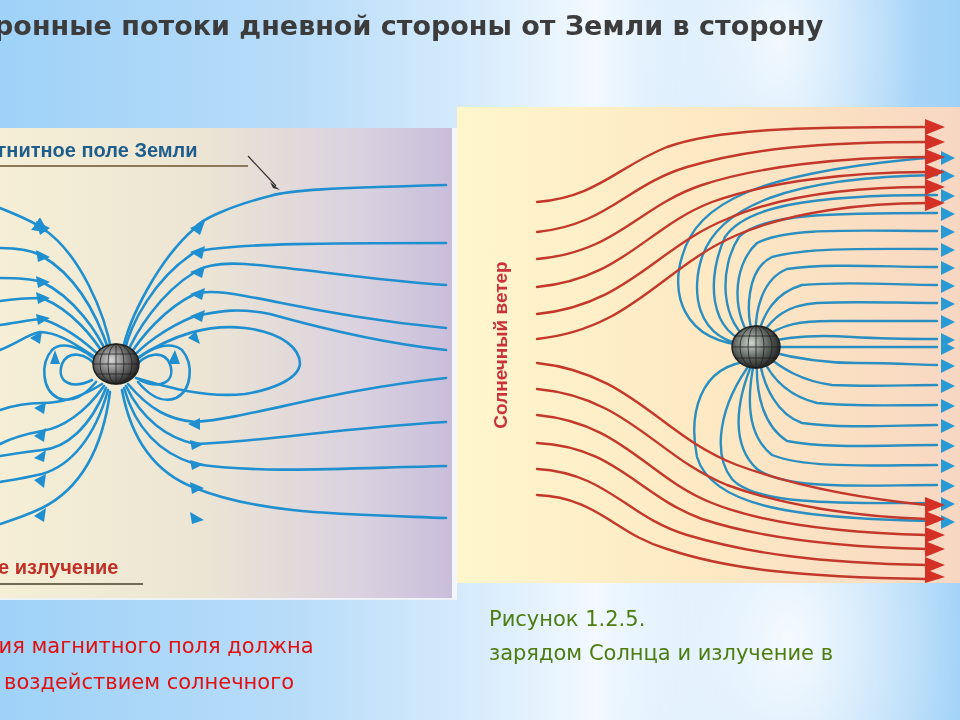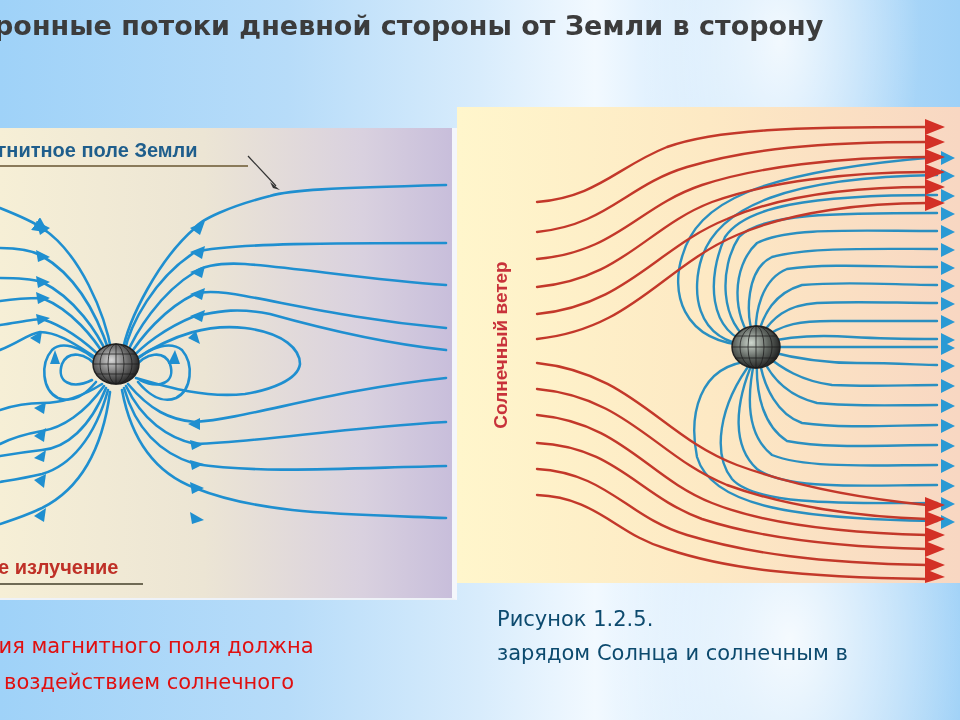--- a/index.html
+++ b/index.html
@@ -50,21 +50,21 @@
     white-space: nowrap;
     font-family: "Liberation Sans", sans-serif; font-weight: bold;
     font-size: 19px; color: #c8323a;
   }
   .caption-left {
     position: absolute; left: -16px; top: 628px; white-space: nowrap;
     font-family: "DejaVu Sans", sans-serif; font-size: 21px; color: #e01010; line-height: 36px;
   }
   .caption-right {
     position: absolute; left: 489px; top: 602px; white-space: nowrap;
-    font-family: "DejaVu Sans", sans-serif; font-size: 21px; color: #0c4a6e; line-height: 34px; margin-left: 8px;
+    font-family: "DejaVu Sans", sans-serif; font-size: 21px; color: #4d7c0f; line-height: 34px;
   }
 </style>
 </head>
 <body>
 
 <div class="slide-title">ронные потоки дневной стороны от Земли в сторону</div>
 
 <div class="panel panel-left">
   <svg width="452" height="470" viewBox="0 0 452 470">
     <defs>
@@ -259,14 +259,14 @@
   </svg>
   <div class="label-wind">Солнечный ветер</div>
 </div>
 
 <div class="caption-left">
   <div style="padding-left:0;">дия магнитного поля должна</div>
   <div style="padding-left:20px;">воздействием солнечного</div>
 </div>
 <div class="caption-right">
   <div>Рисунок 1.2.5.</div>
-  <div>зарядом Солнца и солнечным в</div>
+  <div>зарядом Солнца и излучение в</div>
 </div>
 
 </body></html>

